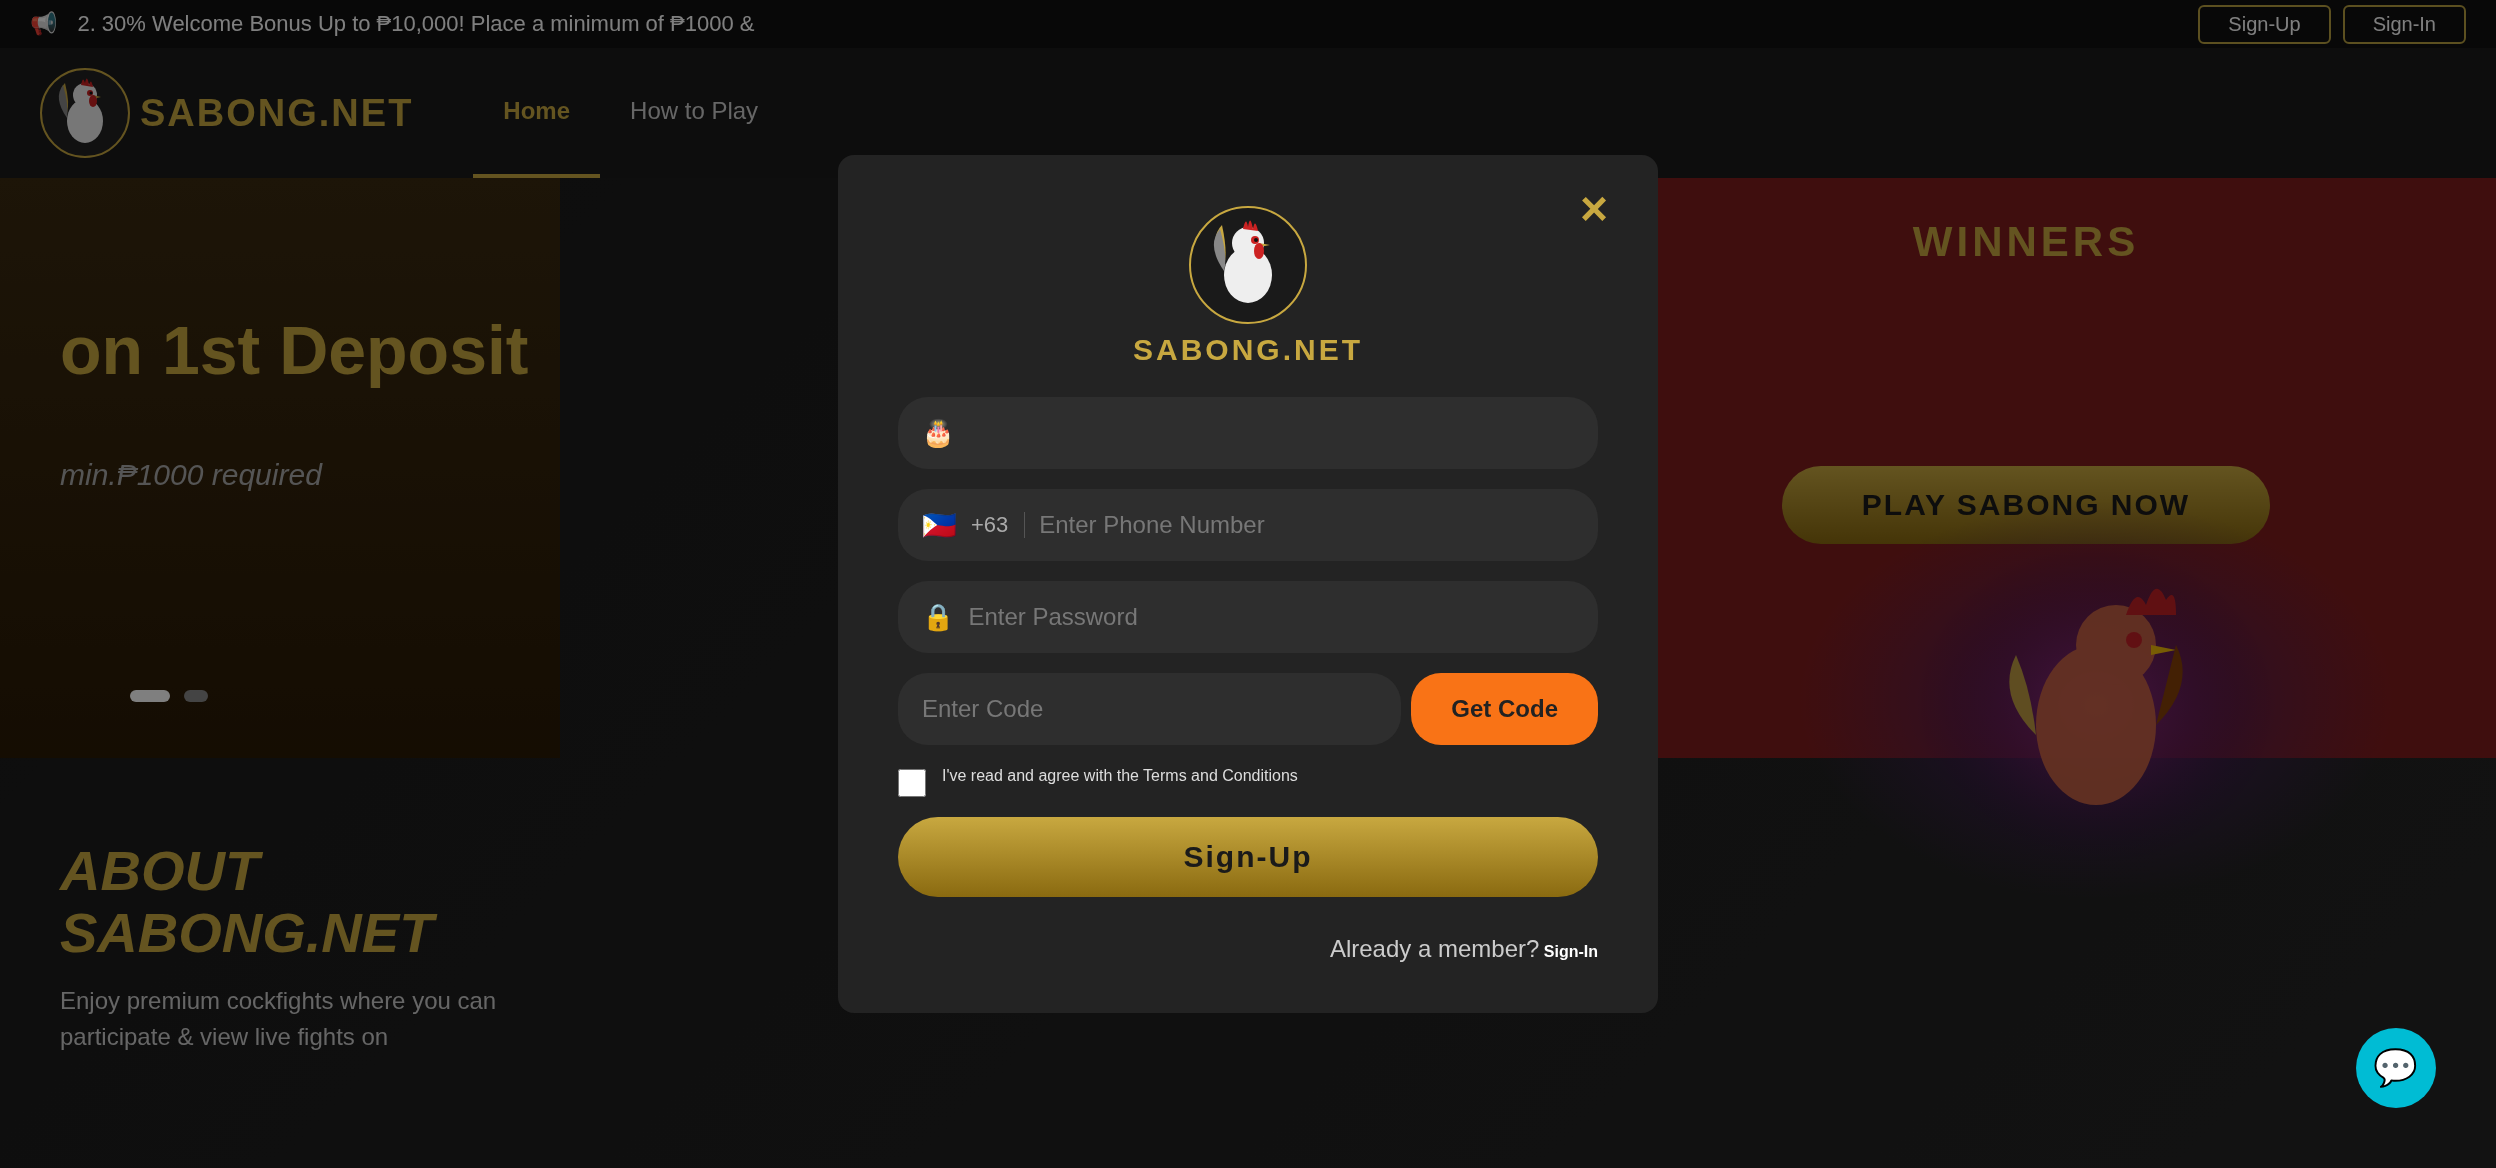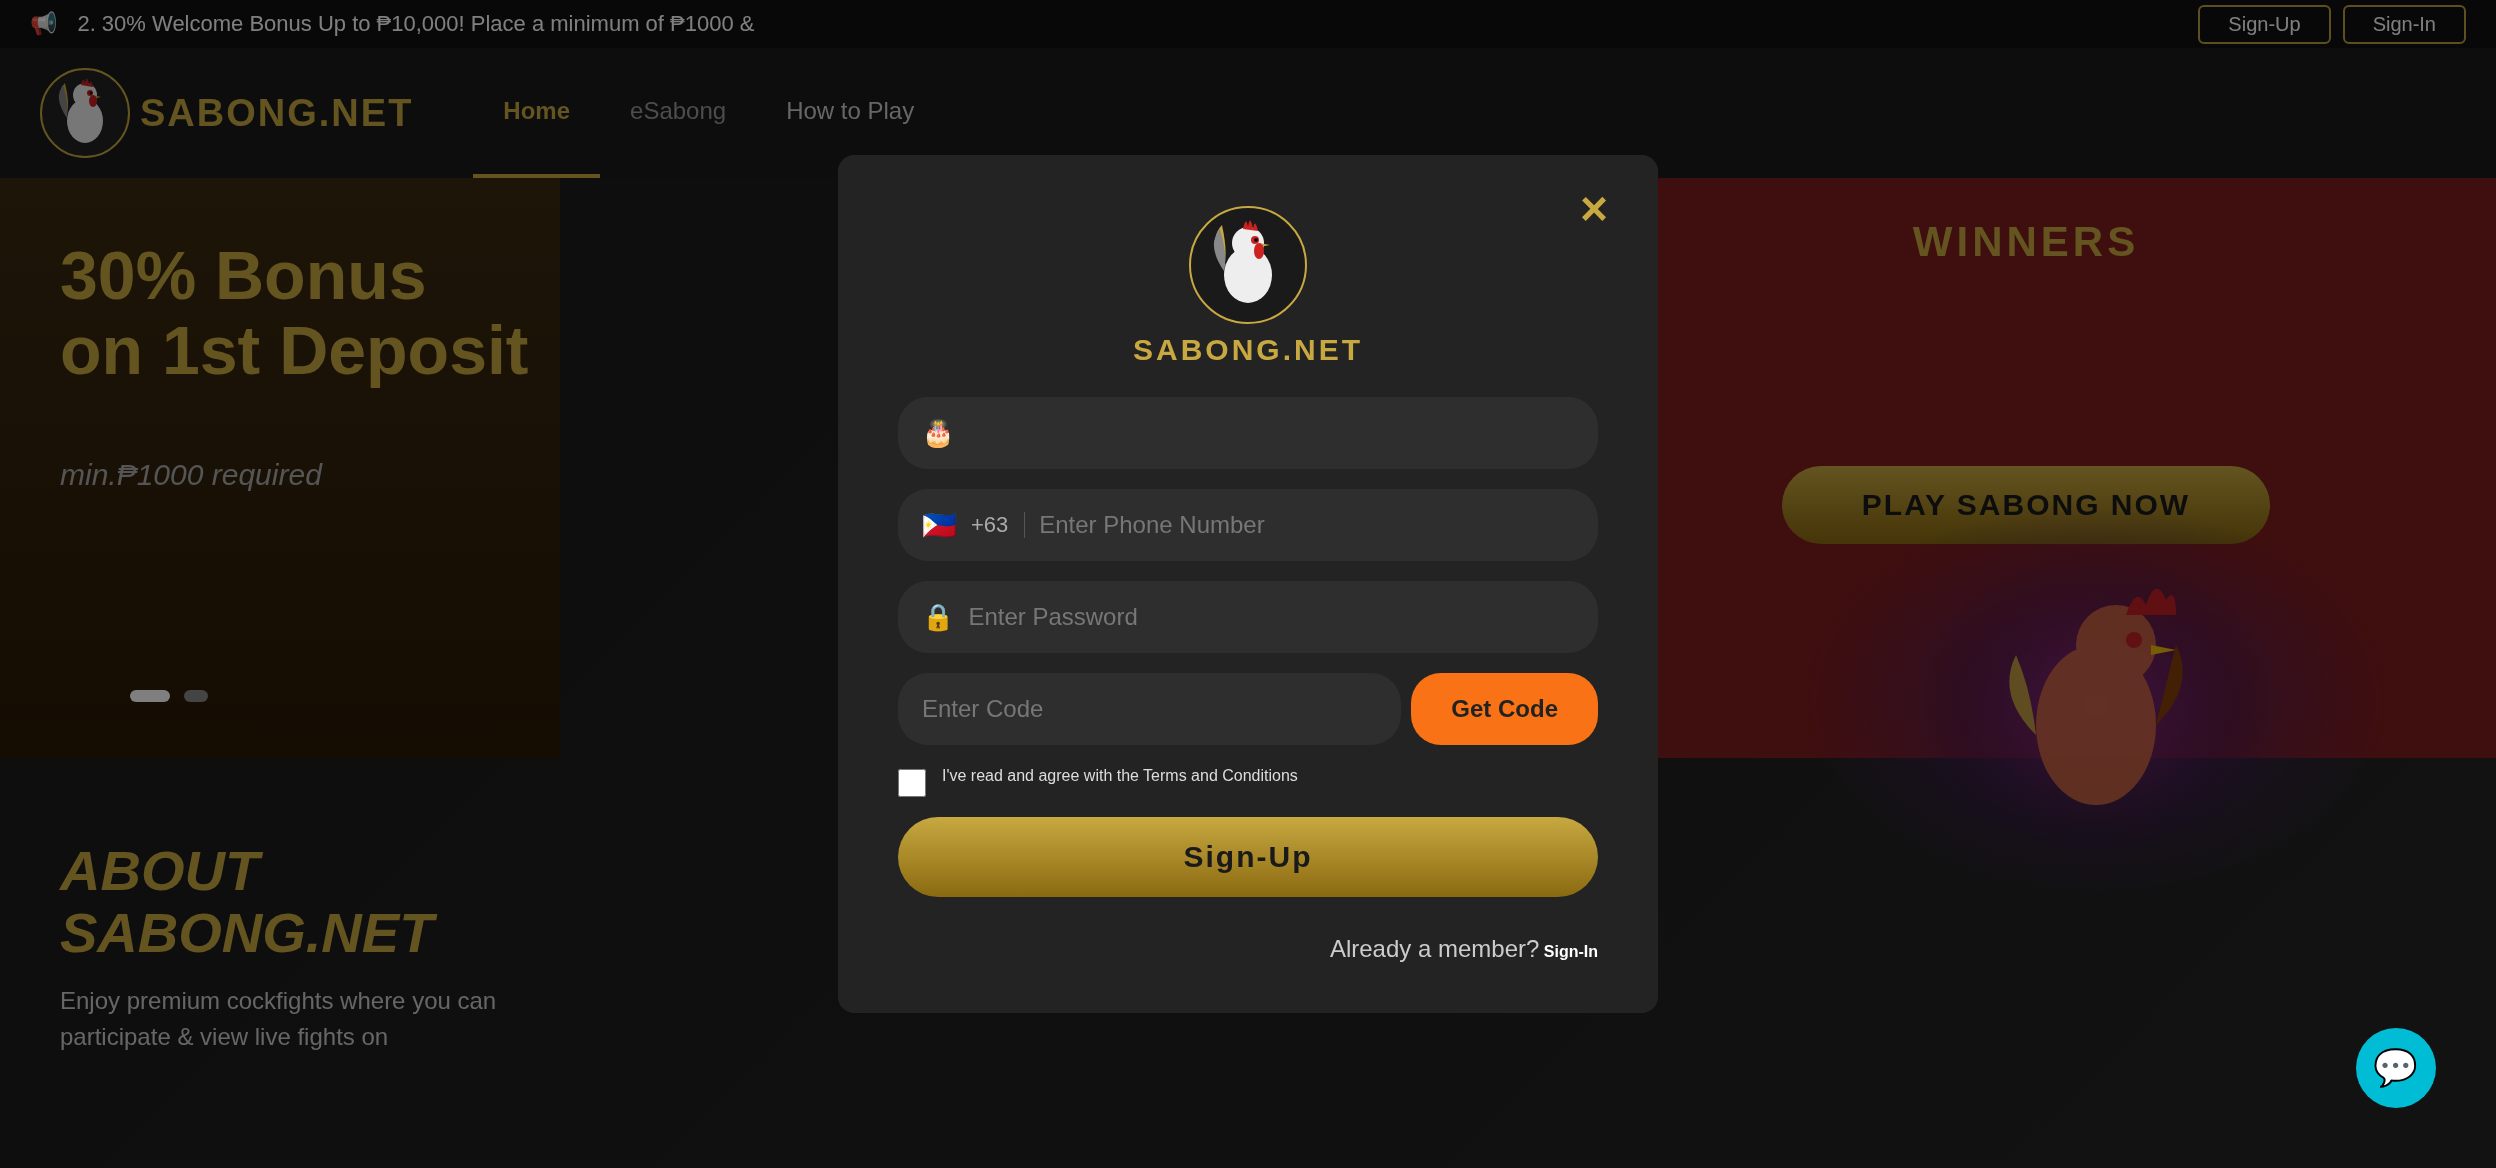--- a/index.html
+++ b/index.html
@@ -472,30 +472,29 @@
         <ellipse cx="8" cy="-12" rx="4" ry="6" fill="#cc2222"></ellipse>
 
         <path d="M-18,0 Q-30,-20 -20,-30 Q-15,-10 -18,0" fill="#c8a840"></path>
         <path d="M-18,5 Q-32,-15 -22,-28 Q-16,-8 -18,5" fill="#888"></path>
       </g>
     </svg>
     <span class="logo-text">SABONG.NET</span>
   </div>
   <nav class="nav-links">
     <a class="nav-link">Home</a>
-    <span class="nav-link-inactive">eSabong</span>
     <span class="nav-link-inactive how-to-play-nav">How to Play</span>
   </nav>
 </div>
 
 <div class="page-bg"></div>
 
 <div class="banner-area">
   <div class="banner-text-big">
-    <span>30% Bonus</span><br>
+    <br>
     <span>on 1st Deposit</span>
   </div>
   <div class="banner-text-sub">min.₱1000 required</div>
 </div>
 
 <div class="carousel-dots">
   <div class="dot active"></div>
   <div class="dot"></div>
 </div>
 

